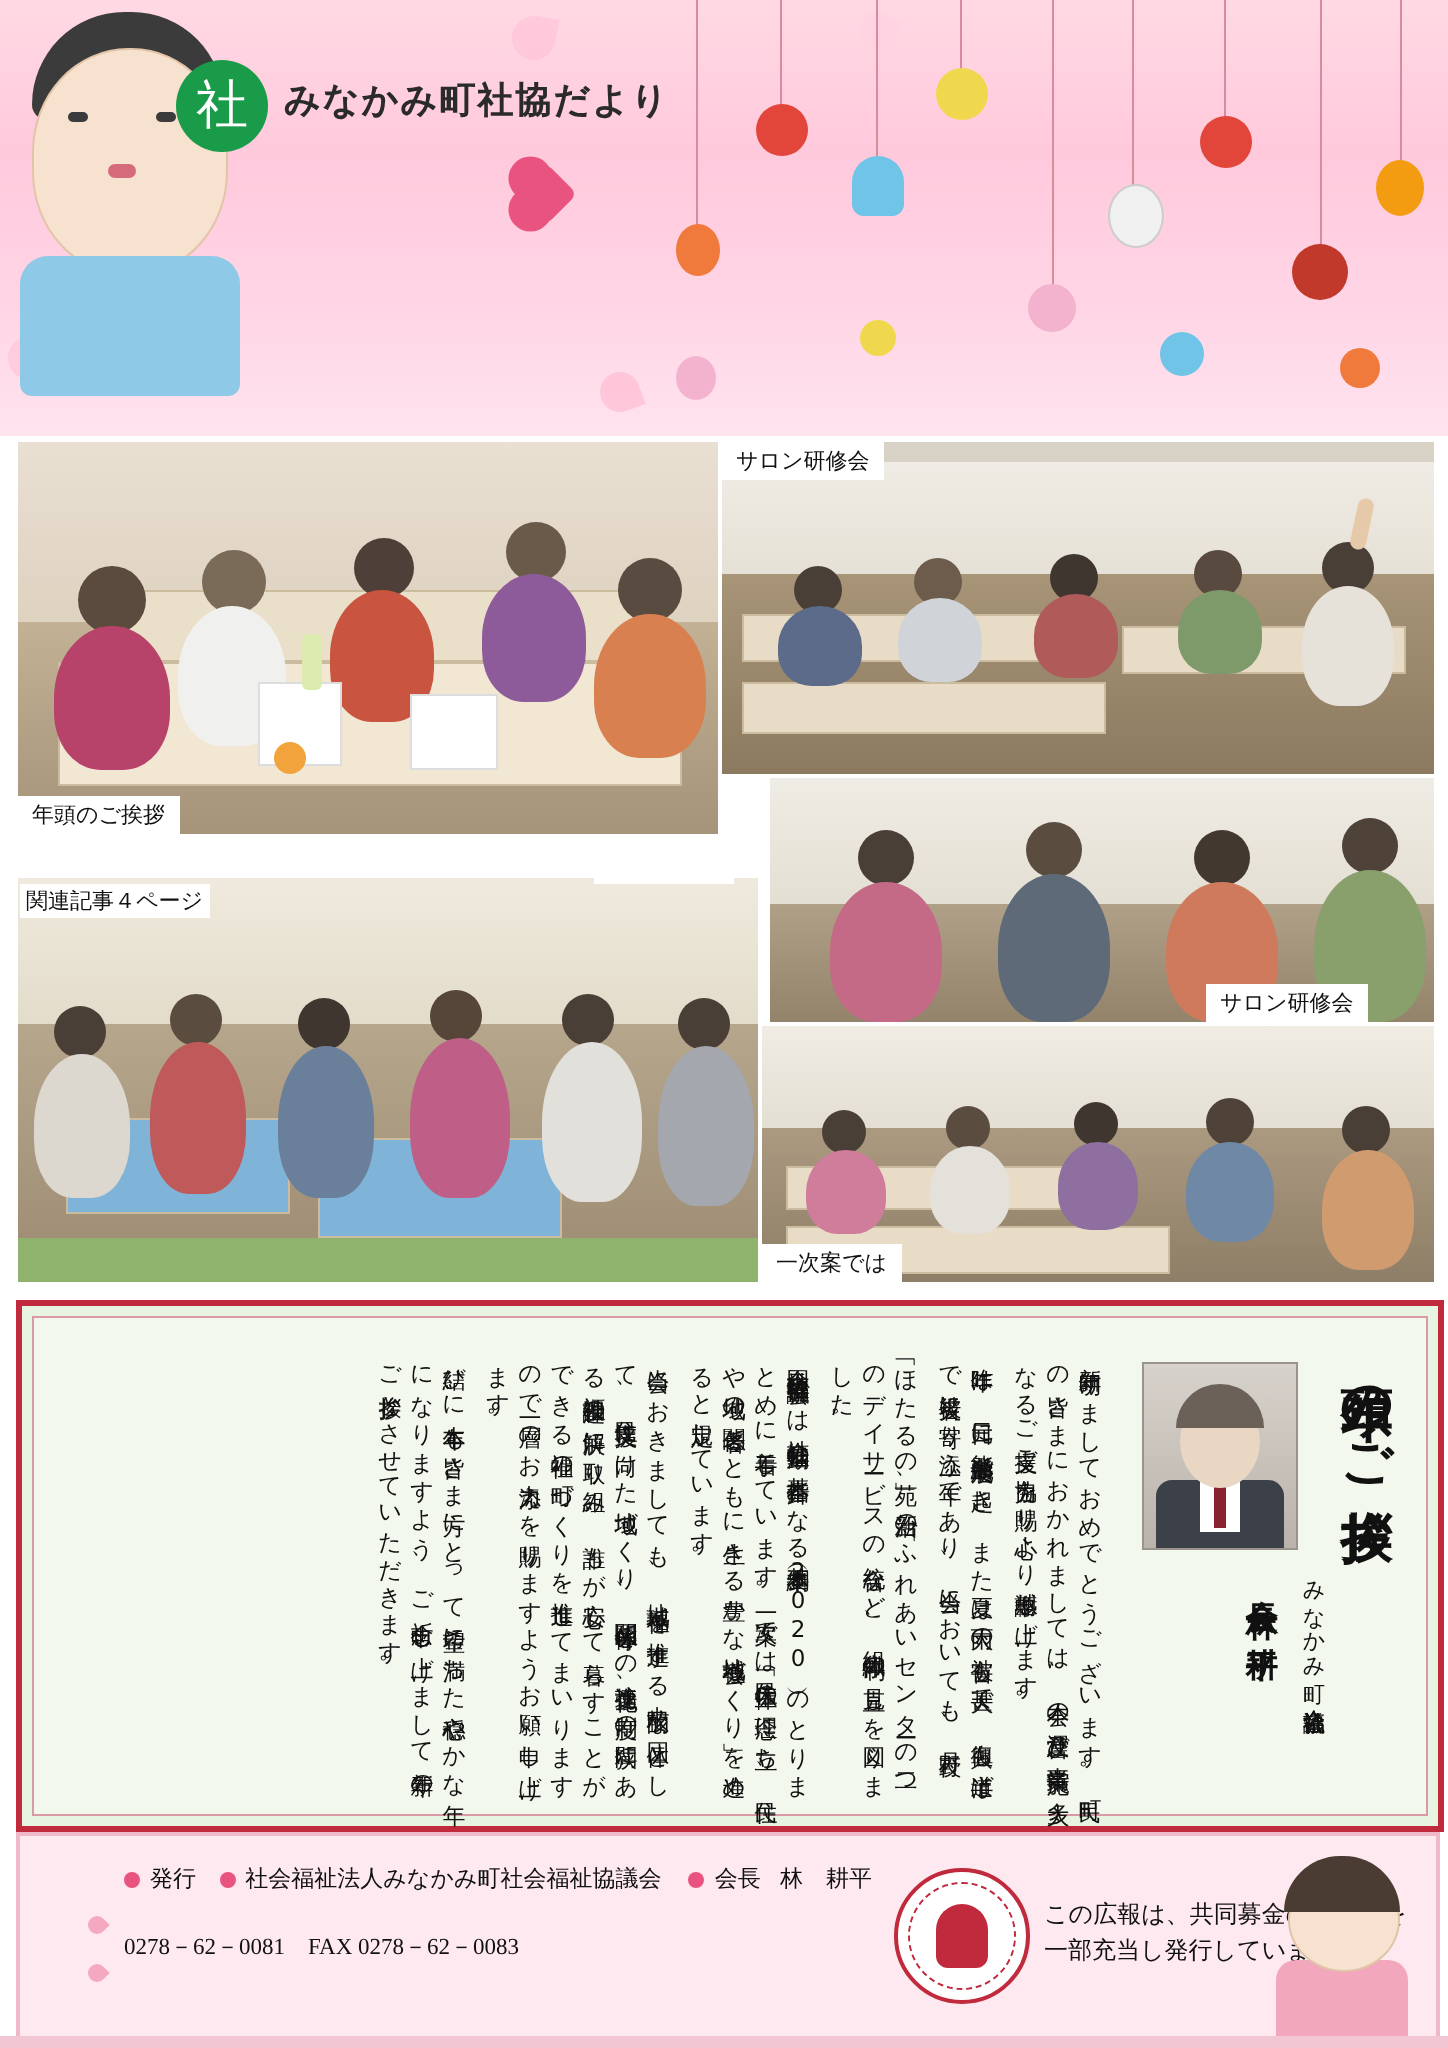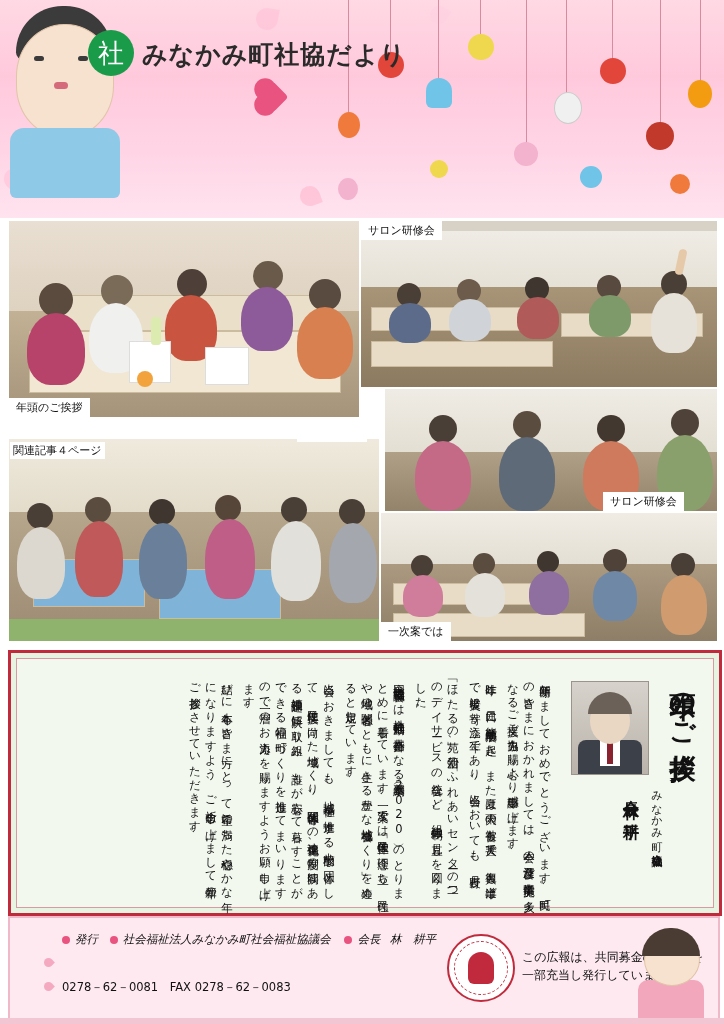--- a/index.html
+++ b/index.html
@@ -37,21 +37,21 @@
     position:absolute;width:110px;height:70px;border-radius:14px 14px 6px 6px;
     background:#8fc9e8;
   }
   .logo-mark{
     position:absolute;left:88px;top:30px;width:46px;height:46px;border-radius:50%;
     background:#1a9b49;color:#fff;font-size:26px;line-height:46px;text-align:center;
     font-family:"DejaVu Sans",sans-serif;
   }
   .mh-sub{
     position:absolute;left:142px;top:38px;
-    font-size:25px;color:#2a2a2a;font-weight:bold;letter-spacing:1px;
+    font-size:18px;color:#2a2a2a;font-weight:bold;letter-spacing:1px;
     font-family:"DejaVu Sans",sans-serif;
   }
   .mh-title{
     position:absolute;left:26px;top:76px;
     font-size:104px;line-height:104px;font-weight:bold;
     color:#ffffff;
     -webkit-text-stroke:3px #e8547f;
     text-shadow:3px 4px 0 #e0436f, 6px 7px 0 rgba(0,0,0,.10);
     letter-spacing:6px;
     font-family:"DejaVu Sans",sans-serif;
@@ -348,29 +348,29 @@
         <div class="bcol">昨年は、元日に能登半島地震が起き、また夏は大雨の被害も甚大で、復興も道半ばで被災者に寄り添う一年であり、当会においても、月夜野</div>
         <div class="bcol">「ほたるの苑」、新治の「ふれあいセンターの二つのデイサービスの統合など、組織体制の見直しを図りました。</div>
         <div class="bcol">全国社会福祉協議会では社会福祉活動の基本指針となる基本要綱（2020）のとりまとめに着手しています。一次案では「住民主体の理念に立ち、住民や地域の関係者とともに生きる豊かな地域社会づくり」を進めると規定しています。</div>
         <div class="bcol">当会におきましても、地域福祉を推進する中核的な団体として、住民支援に向けた地域づくり、関係団体等との連携強化、制度の狭間にある福祉課題の解決に取り組み、誰もが安心して暮らすことができる福祉の町づくりを推進してまいりますので一層のお力添えを賜りますようお願い申し上げます。</div>
         <div class="bcol">結びに本年も皆さま方にとって希望に満ちた心穏やかな年になりますよう、ご祈念申し上げまして新年のご挨拶とさせていただきます。</div>
       </div>
     </div>
   </div>
 
   <div class="footer">
-    <div class="f-line" style="top:14px;font-style:italic;">
+    <div class="f-line" style="top:14px;">
       <span class="f-dot"></span><span>発行</span>
       <span class="f-dot" style="margin-left:8px;"></span><span>社会福祉法人みなかみ町社会福祉協議会</span>
       <span class="f-dot" style="margin-left:10px;"></span><span>会長</span>
       <span style="margin-left:6px;">林　耕平</span>
     </div>
     <div class="f-sakura" style="top:40px;"></div>
     <div class="f-sakura" style="top:64px;"></div>
-    <div class="f-line" style="top:62px;">0278－62－0081　FAX 0278－62－0083</div>
+    <div class="f-line" style="top:48px;font-family:Liberation Serif, serif;">0278－62－0081　FAX 0278－62－0083</div>
 
     <div class="akabeko">
       <div class="aka-ring"></div>
       <div class="akabeko-inner"></div>
     </div>
 
     <div class="f-right">
       <div>この広報は、共同募金の配分金を</div>
       <div>一部充当し発行しています。</div>
     </div>

